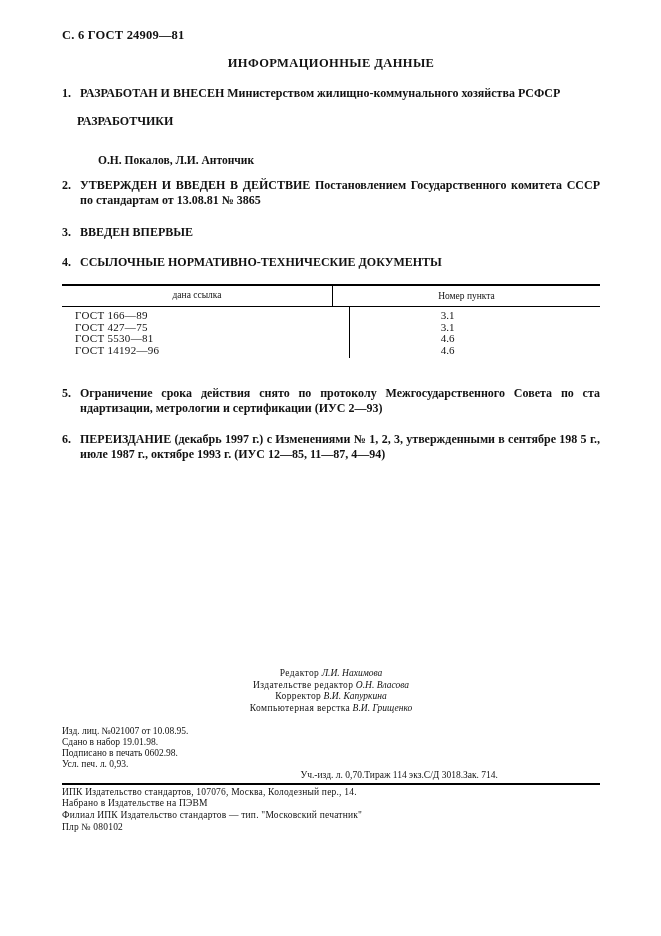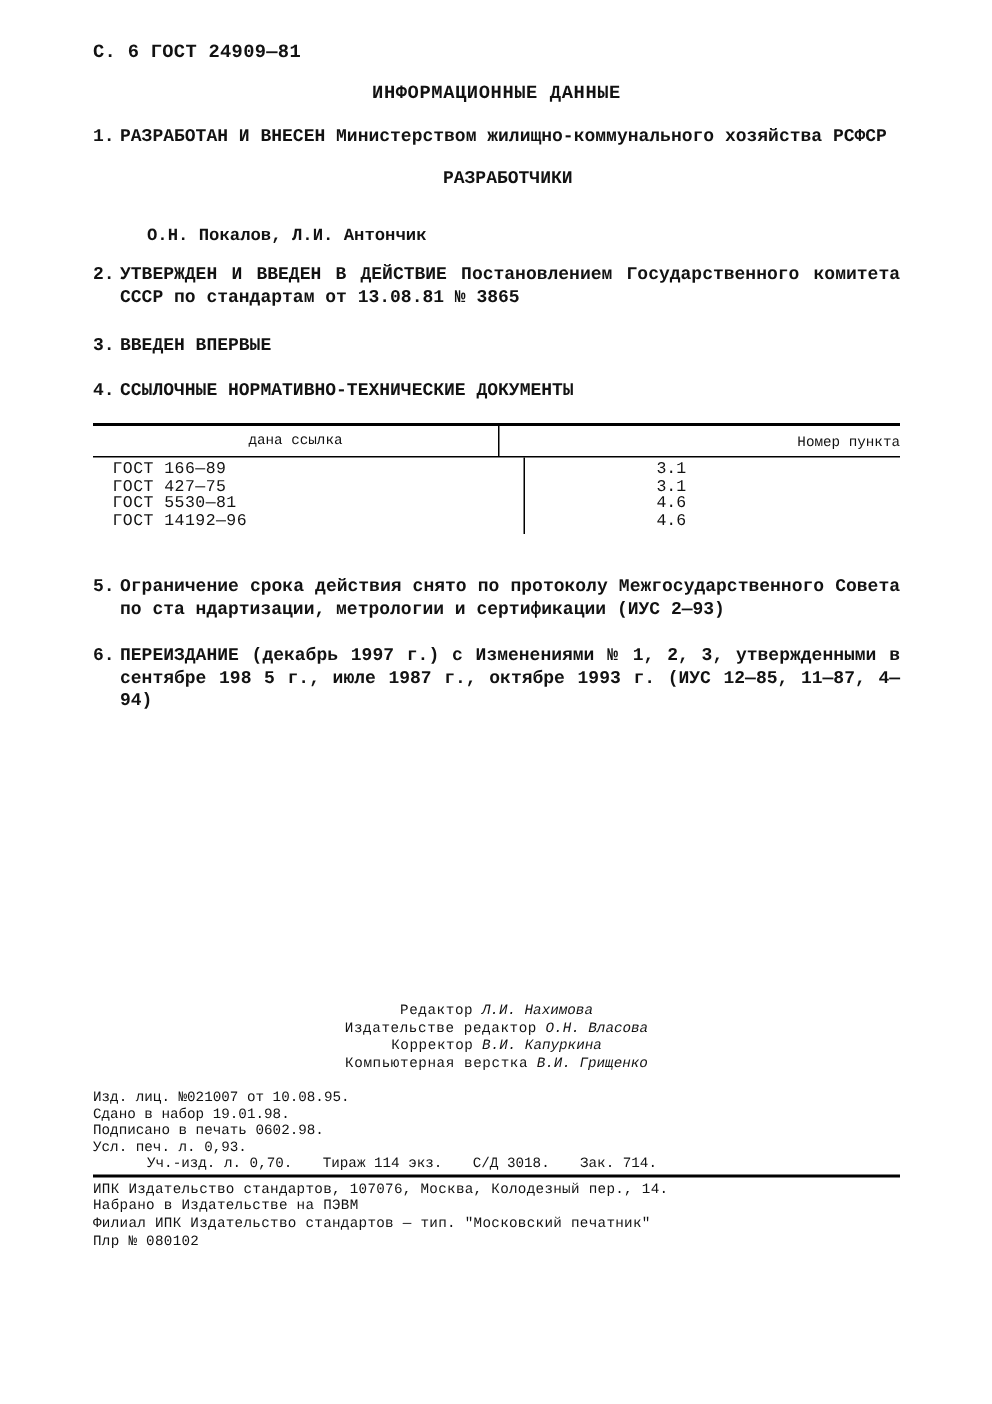--- a/index.html
+++ b/index.html
@@ -2,58 +2,58 @@
 <html><head>
 <meta charset="utf-8">
 <style>
   html,body { margin:0; padding:0; }
   body {
     width:661px; height:936px;
     background:#ffffff; color:#121212;
     font-family:"Liberation Serif", serif;
     overflow:hidden;
   }
-  .page { position:relative; width:661px; height:936px; background:#fff;font-family:Liberation Mono, monospace; }
+  .page { position:relative; width:661px; height:936px; background:#fff; }
 
   .main { position:absolute; left:62px; top:28px; width:538px; }
 
   .doc-header { font-size:12.5px; font-weight:bold; letter-spacing:.2px; }
 
   .doc-title { margin-top:13px; text-align:center; font-size:12.5px; font-weight:bold; letter-spacing:.4px; }
 
   .item { display:flex; font-weight:bold; font-size:12px; line-height:15px; }
   .item .num { width:18px; flex:none; }
   .item .txt { flex:1; text-align:justify; }
   .mt15 { margin-top:15px; } .mt17 { margin-top:17px; }
   .mt11 { margin-top:11px; } .mt28 { margin-top:28px; }
   .mt16 { margin-top:16px; }
 
-  .sub-head { margin-top:13px; padding-left:15px; font-weight:bold; font-size:12px; line-height:15px;text-align:center; }
+  .sub-head { margin-top:13px; padding-left:15px; font-weight:bold; font-size:12px; line-height:15px; }
   .people { margin-top:24px; padding-left:36px; font-weight:bold; font-size:11.5px; line-height:14px; }
 
   
   .ref-table { margin-top:14px; border-top:2.5px solid #000; }
   .ref-table .thead { display:flex; border-bottom:1.5px solid #000; }
   .ref-table .col1 { width:270px; flex:none; border-right:1.5px solid #000; }
   .ref-table .col2 { flex:1; }
   .thead .col1 { text-align:center; font-size:9.5px; line-height:11px; padding:4px 0 5px; }
-  .thead .col2 { display:flex; flex-direction:column; justify-content:center; text-align:right; font-size:9.5px; }
+  .thead .col2 { display:flex; flex-direction:column; justify-content:center; text-align:center; font-size:9.5px; }
   .ref-table .tbody { display:flex; }
   .tbody .col1 { padding:3px 4px 2px 13px; }
   .tbody .col2 { padding:3px 55px 2px 0; text-align:center; }
   .tbody .cell { font-size:11px; line-height:11.5px; }
   .tbody .col1 .cell { letter-spacing:.3px; }
 
   
   .colophon { position:absolute; left:62px; top:668px; width:538px; }
   .credit-line { text-align:center; font-size:9.5px; line-height:11.7px; }
   .credit-line .role { letter-spacing:.4px; }
   .credit-line .name { font-style:italic; }
   .pub1 { margin-top:11px; display:flex; justify-content:space-between; font-size:9.5px; line-height:11px;flex-direction:column; }
-  .pub2 { margin-left:36px; width:340px; display:flex; justify-content:space-between; font-size:9.5px; line-height:11px; }
+  .pub2 { margin-left:96px; width:340px; display:flex; justify-content:flex-end; font-size:9.5px; line-height:11px; }
   .rule { margin-top:2px; border-top:2.5px solid #000; }
   .addr { margin-top:2px; }
   .addr-line { text-align:left; font-size:9.5px; line-height:11.6px; letter-spacing:.2px; }
 </style>
 </head>
 <body>
 
 <div class="page">
 
   <div class="main">

